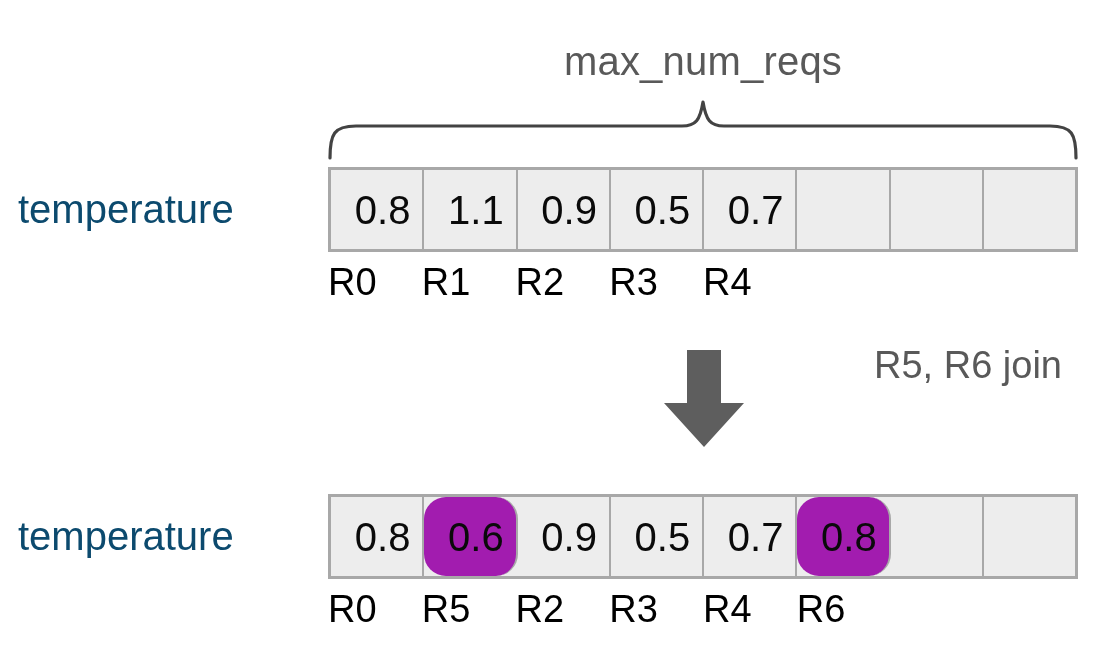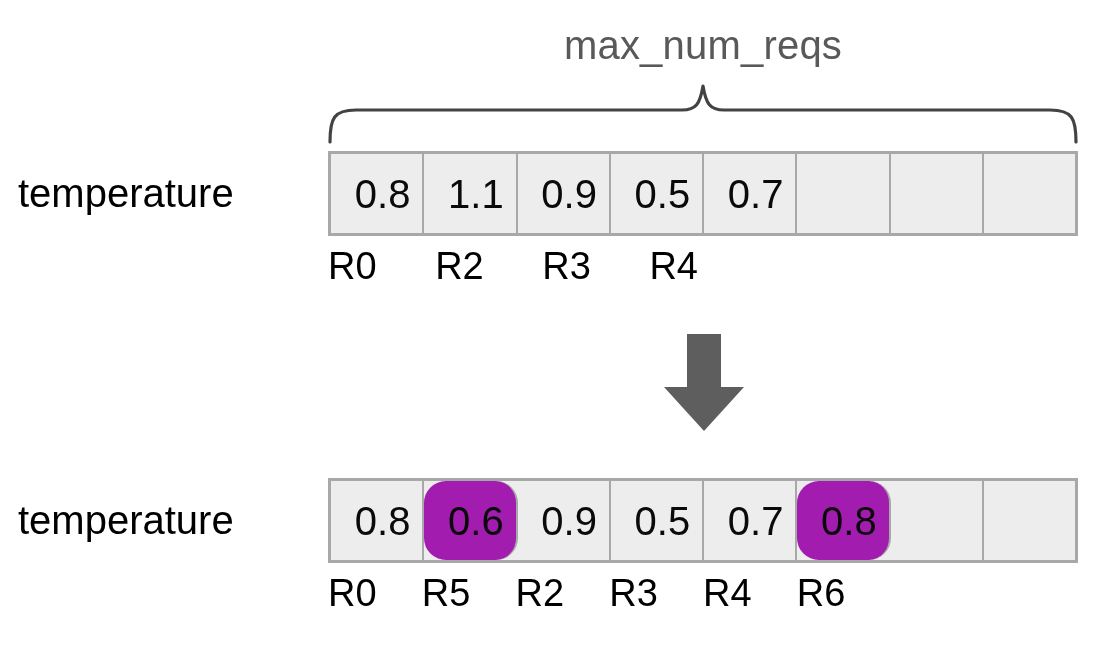--- a/index.html
+++ b/index.html
@@ -10,21 +10,21 @@
   body {
     width: 1110px;
     height: 656px;
     position: relative;
     overflow: hidden;
     font-family: "Liberation Sans", sans-serif;
   }
 
   .stage {
     position: absolute;
-    left: 0; top: 0;
+    left: 0; top: 16px;
     width: 1110px;
     height: 590px;
   }
 
   
   .brace-title {
     position: absolute;
     left: 328px;
     top: 23px;
     width: 750px;
@@ -51,21 +51,21 @@
     width: 1110px;
   }
   .row-top    { top: 151px; }
   .row-bottom { top: 478px; }
 
   .row-label {
     position: absolute;
     left: 18px;
     top: 20px;
     font-size: 40px;
-    color: #000000;
+    color: #0c4a6e;
     white-space: nowrap;
   }
 
   .cells {
     position: absolute;
     left: 328px;
     top: 0;
     width: 750px;
     height: 85px;
     display: flex;
@@ -152,36 +152,38 @@
       <div class="cell">0.9</div>
       <div class="cell">0.5</div>
       <div class="cell">0.7</div>
       <div class="cell"></div>
       <div class="cell"></div>
       <div class="cell"></div>
     </div>
 
     <div class="tags">
       <div class="tag">R0</div>
+      <div class="tag">R1</div>
       <div class="tag">R2</div>
       <div class="tag">R3</div>
       <div class="tag">R4</div>
       <div class="tag empty"></div>
       <div class="tag empty"></div>
       <div class="tag empty"></div>
     </div>
   </div>
 
   <div class="arrow">
     <svg width="82" height="98" viewBox="0 0 82 98" xmlns="http://www.w3.org/2000/svg" aria-hidden="true">
       <path d="M24 0 L58 0 L58 53 L81 53 L41 97 L1 53 L24 53 Z" fill="#5e5e5e"></path>
     </svg>
   </div>
 
   <div class="note">
+    <div>R5, R6 join</div>
   </div>
 
   <div class="row-block row-bottom">
     <div class="row-label">temperature</div>
 
     <div class="cells">
       <div class="cell">0.8</div>
       <div class="cell highlight">0.6</div>
       <div class="cell">0.9</div>
       <div class="cell">0.5</div>

